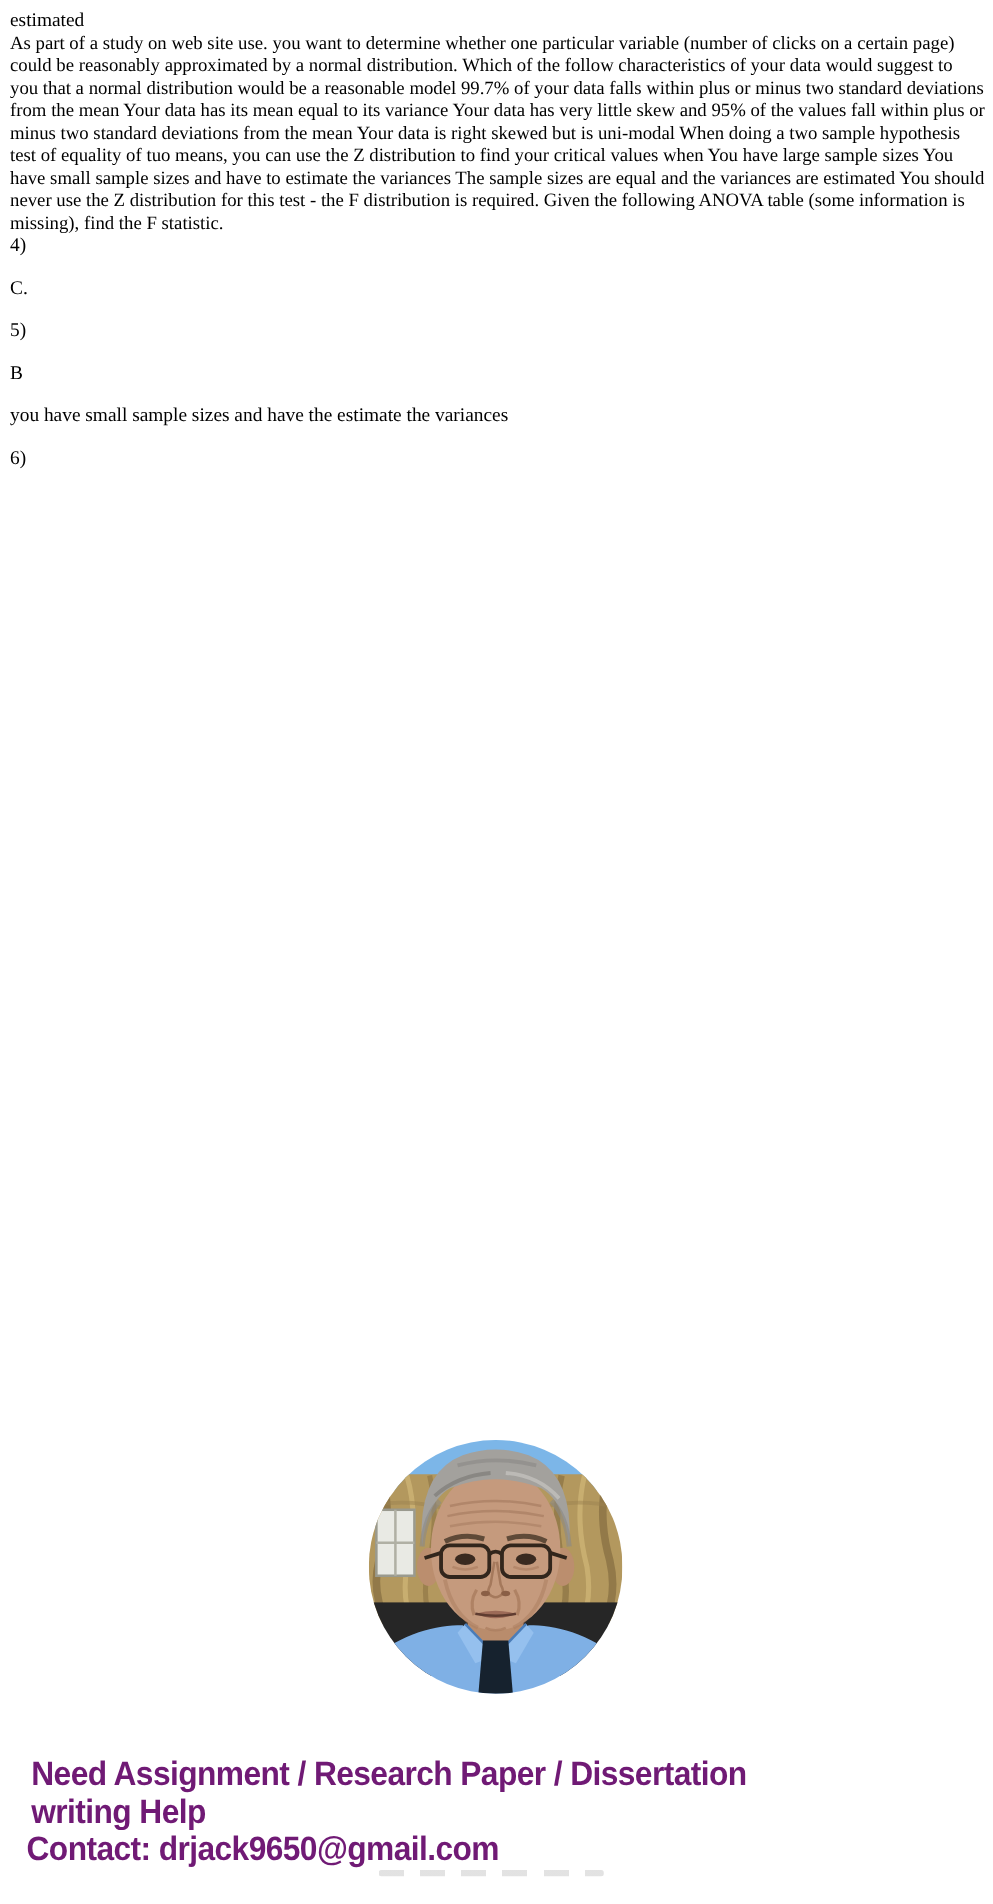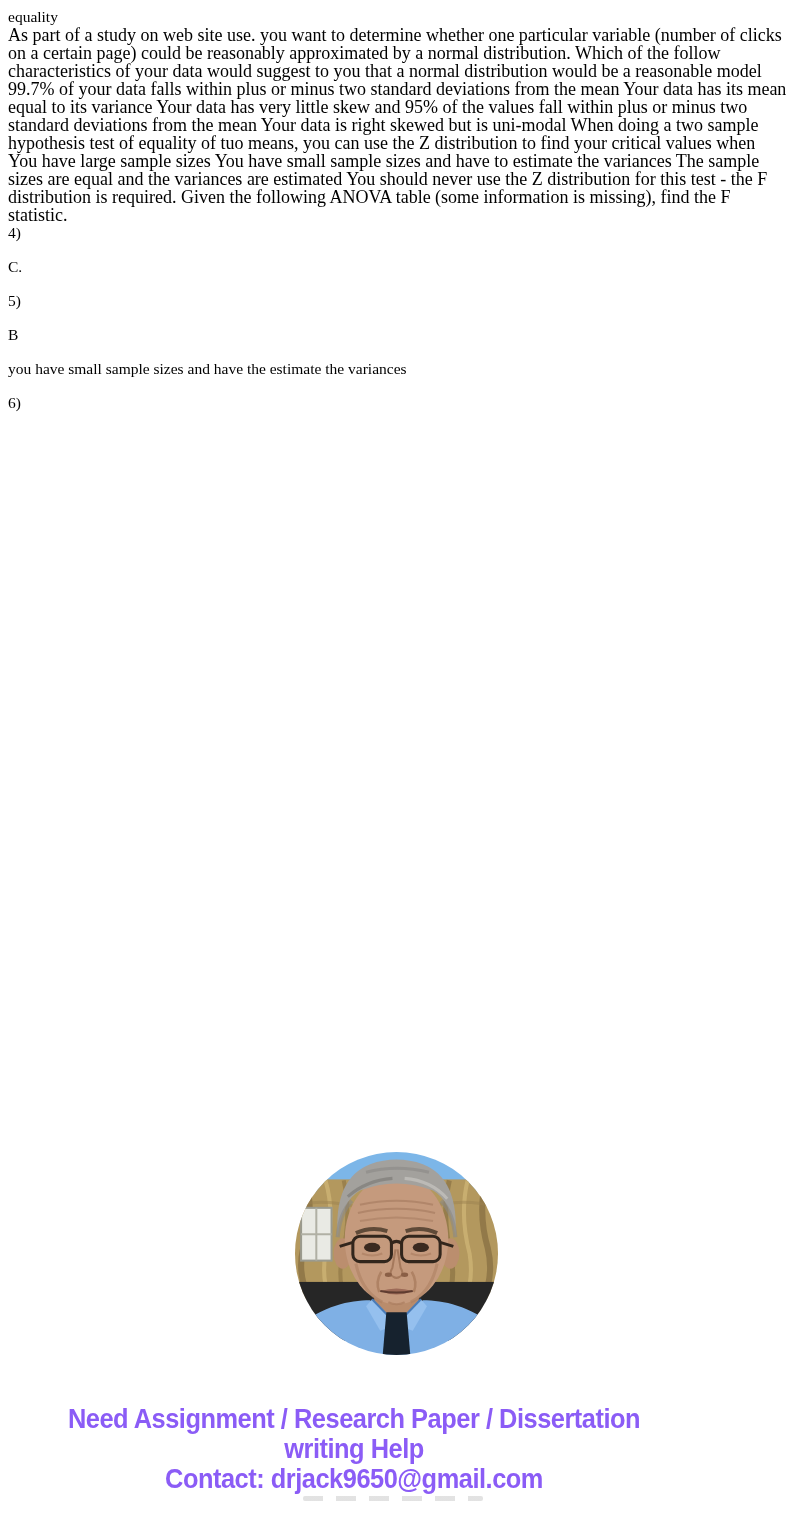--- a/index.html
+++ b/index.html
@@ -18,21 +18,21 @@
     padding: 8px 6px 0 8px;
     width: 780px;
   }
   .doc-title {
     margin: 0;
     font-size: 15.5px;
     line-height: 18px;
   }
   .doc-paragraph {
     margin: 0;
-    font-size: 18px;
+    font-size: 15px;
     line-height: 18px;
   }
   .solution-heading {
     margin: 21px 0 19px 0;
     font-size: 17.5px;
     font-weight: bold;
     font-family: "Liberation Serif", serif;
   }
   .solution-line {
     margin: 0 0 16px 0;
@@ -47,24 +47,24 @@
     height: 203px;
     border-radius: 50%;
     overflow: hidden;
   }
   .avatar svg { display: block; width: 100%; height: 100%; }
   .footer {
     position: absolute;
     top: 1404px;
     left: 0;
     width: 708px;
-    text-align: center;
+    text-align: left;
     font-family: "Liberation Sans", sans-serif;
     font-weight: 700;
-    color: #8b5cf6;
+    color: #701a75;
   }
   .footer-heading {
     font-size: 27px;
     line-height: 30px;
     max-width: 700px;
     margin: 0 auto;
     transform: scaleX(0.94);
     transform-origin: center;
     letter-spacing: -0.5px;
   }
@@ -83,21 +83,21 @@
     height: 5px;
     background: repeating-linear-gradient(90deg, #cbcbcb 0 20px, transparent 20px 33px);
     opacity: 0.55;
     border-radius: 2px;
   }
 </style>
 </head>
 <body>
 
 <div class="doc">
-  <p class="doc-title">equality</p>
+  <p class="doc-title">estimated</p>
   <p class="doc-paragraph">As part of a study on web site use. you want to determine whether one particular variable (number of clicks on a certain page) could be reasonably approximated by a normal distribution. Which of the follow characteristics of your data would suggest to you that a normal distribution would be a reasonable model 99.7% of your data falls within plus or minus two standard deviations from the mean Your data has its mean equal to its variance Your data has very little skew and 95% of the values fall within plus or minus two standard deviations from the mean Your data is right skewed but is uni-modal When doing a two sample hypothesis test of equality of tuo means, you can use the Z distribution to find your critical values when You have large sample sizes You have small sample sizes and have to estimate the variances The sample sizes are equal and the variances are estimated You should never use the Z distribution for this test - the F distribution is required. Given the following ANOVA table (some information is missing), find the F statistic.</p>
   <p class="solution-line">4)</p>
   <p class="solution-line">C.</p>
   <p class="solution-line">5)</p>
   <p class="solution-line">B</p>
   <p class="solution-line">you have small sample sizes and have the estimate the variances</p>
   <p class="solution-line">6)</p>
 </div>
 
 <div class="avatar">

